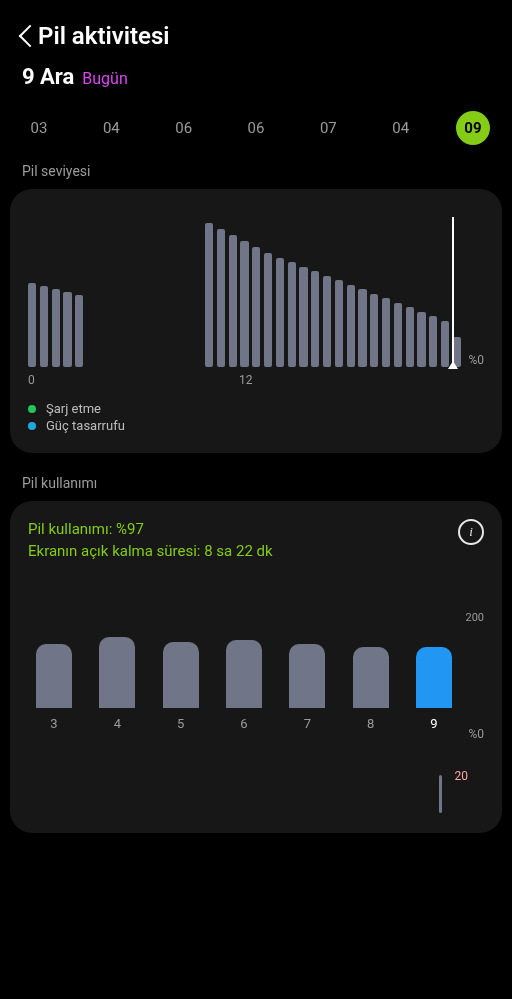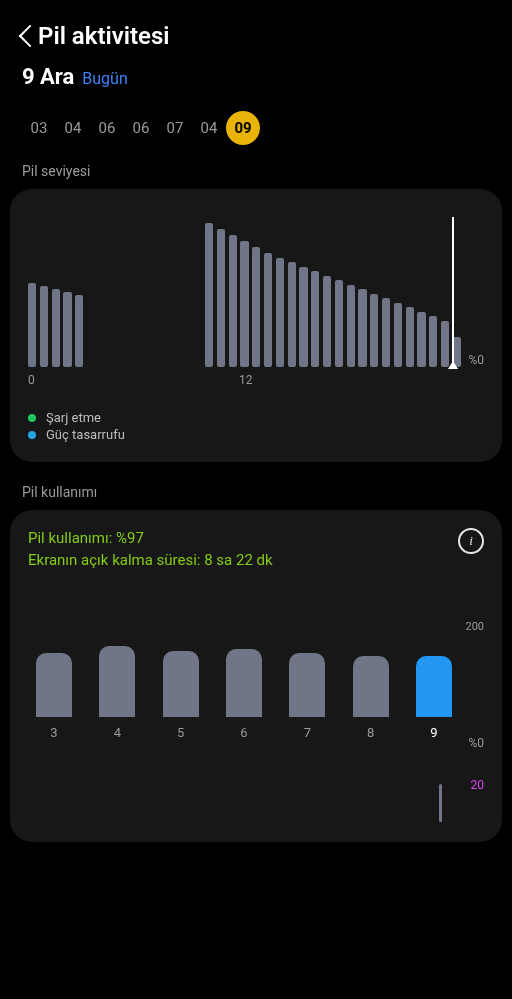--- a/index.html
+++ b/index.html
@@ -4,40 +4,40 @@
 <style>
 html,body{margin:0;padding:0;background:#000;color:#e6e6e6;
   font-family:-apple-system,BlinkMacSystemFont,"Segoe UI",Roboto,sans-serif;
   width:512px;height:999px;overflow:hidden}
 .header{display:flex;align-items:center;padding:22px 22px 14px}
 .back-arrow{width:14px;height:14px;border-left:2.5px solid #fff;border-bottom:2.5px solid #fff;
   transform:rotate(45deg)}
 .title{font-size:24px;font-weight:600;color:#fff}
 .date-row{padding:0 22px 10px}
 .date-big{font-size:22px;font-weight:700;color:#fff}
-.date-sub{font-size:16px;font-weight:400;color:#3b82f6;margin-left:4px}
-.days{display:flex;padding:12px 22px 18px}
+.date-sub{font-size:16px;font-weight:400;color:#d946ef;margin-left:4px}
+.days{display:flex;justify-content:space-between;padding:12px 22px 18px}
 .day{width:34px;height:34px;border-radius:50%;display:flex;align-items:center;justify-content:center;
   font-size:15px;color:#9a9a9a}
-.day.sel{background:#eab308;color:#000;font-weight:700}
+.day.sel{background:#84cc16;color:#000;font-weight:700}
 .section-label{padding:0 22px 10px;font-size:14px;color:#9a9a9a}
 
 .card{background:#171717;border-radius:22px;margin:0 10px 22px;padding:18px 18px 20px;position:relative}
 
 
 .lvl-wrap{position:relative;height:160px;display:flex;align-items:flex-end}
 .lvl-bars{display:flex;align-items:flex-end;height:150px;width:calc(100% - 34px)}
 .lvl-bar{flex:0 0 8.3px;margin-right:3.5px;background:#707587;border-radius:2px}
 .lvl-marker{position:absolute;bottom:0;right:34px;width:2px;transform:translateX(4px);height:150px;background:#fff}
 .lvl-marker:after{content:"";position:absolute;bottom:-2px;left:-4px;width:0;height:0;
   border-left:5px solid transparent;border-right:5px solid transparent;border-bottom:8px solid #fff}
 .lvl-zero{position:absolute;right:0;bottom:0;font-size:12px;color:#9a9a9a}
 .lvl-ticks{display:flex;width:calc(100% - 34px);margin-top:6px;font-size:12px;color:#9a9a9a}
 .lvl-ticks span:first-child{flex:0 0 50%}
-.legend{margin-top:23px;font-size:13px;color:#bdbdbd}
+.legend{margin-top:14px;font-size:13px;color:#bdbdbd}
 .legend-row{display:flex;align-items:center;gap:10px;margin-top:2px}
 .dot{width:8px;height:8px;border-radius:50%}
 .dot.green{background:#22c55e}
 .dot.blue{background:#1fa8e0}
 
 
 .usage-top{display:flex;justify-content:space-between;align-items:flex-start}
 .usage-text{font-size:15px;color:#84cc16;line-height:1.45}
 .info{width:22px;height:22px;border:2px solid #e6e6e6;border-radius:50%;display:flex;
   align-items:center;justify-content:center;font-size:13px;font-style:italic;font-family:Georgia,serif}
@@ -46,21 +46,21 @@
 .use-zero{position:absolute;right:0;top:106px;font-size:12px;color:#9a9a9a}
 .use-bars{display:flex;align-items:flex-end;height:110px;justify-content:space-between;
   width:calc(100% - 36px);padding-left:6px}
 .use-col{display:flex;flex-direction:column;align-items:center;width:40px}
 .use-bar{width:36px;border-radius:10px 10px 0 0;background:#707587}
 .use-bar.active{background:#2196f3}
 .use-lab{margin-top:8px;font-size:13px;color:#9a9a9a}
 .use-lab.active{color:#fff}
 
 .bottom-chart{position:relative;height:44px;margin-top:18px}
-.bottom-max{position:absolute;right:0;top:0;font-size:12px;color:#d946ef}
+.bottom-max{position:absolute;right:16px;top:0;font-size:12px;color:#fca5a5}
 .bottom-bar{position:absolute;right:42px;bottom:0;width:3px;height:38px;background:#707587;border-radius:2px}
 </style>
 </head>
 <body>
 
 <div class="header">
   <div class="back-arrow"></div>
   <div class="title">Pil aktivitesi</div>
 </div>
 

